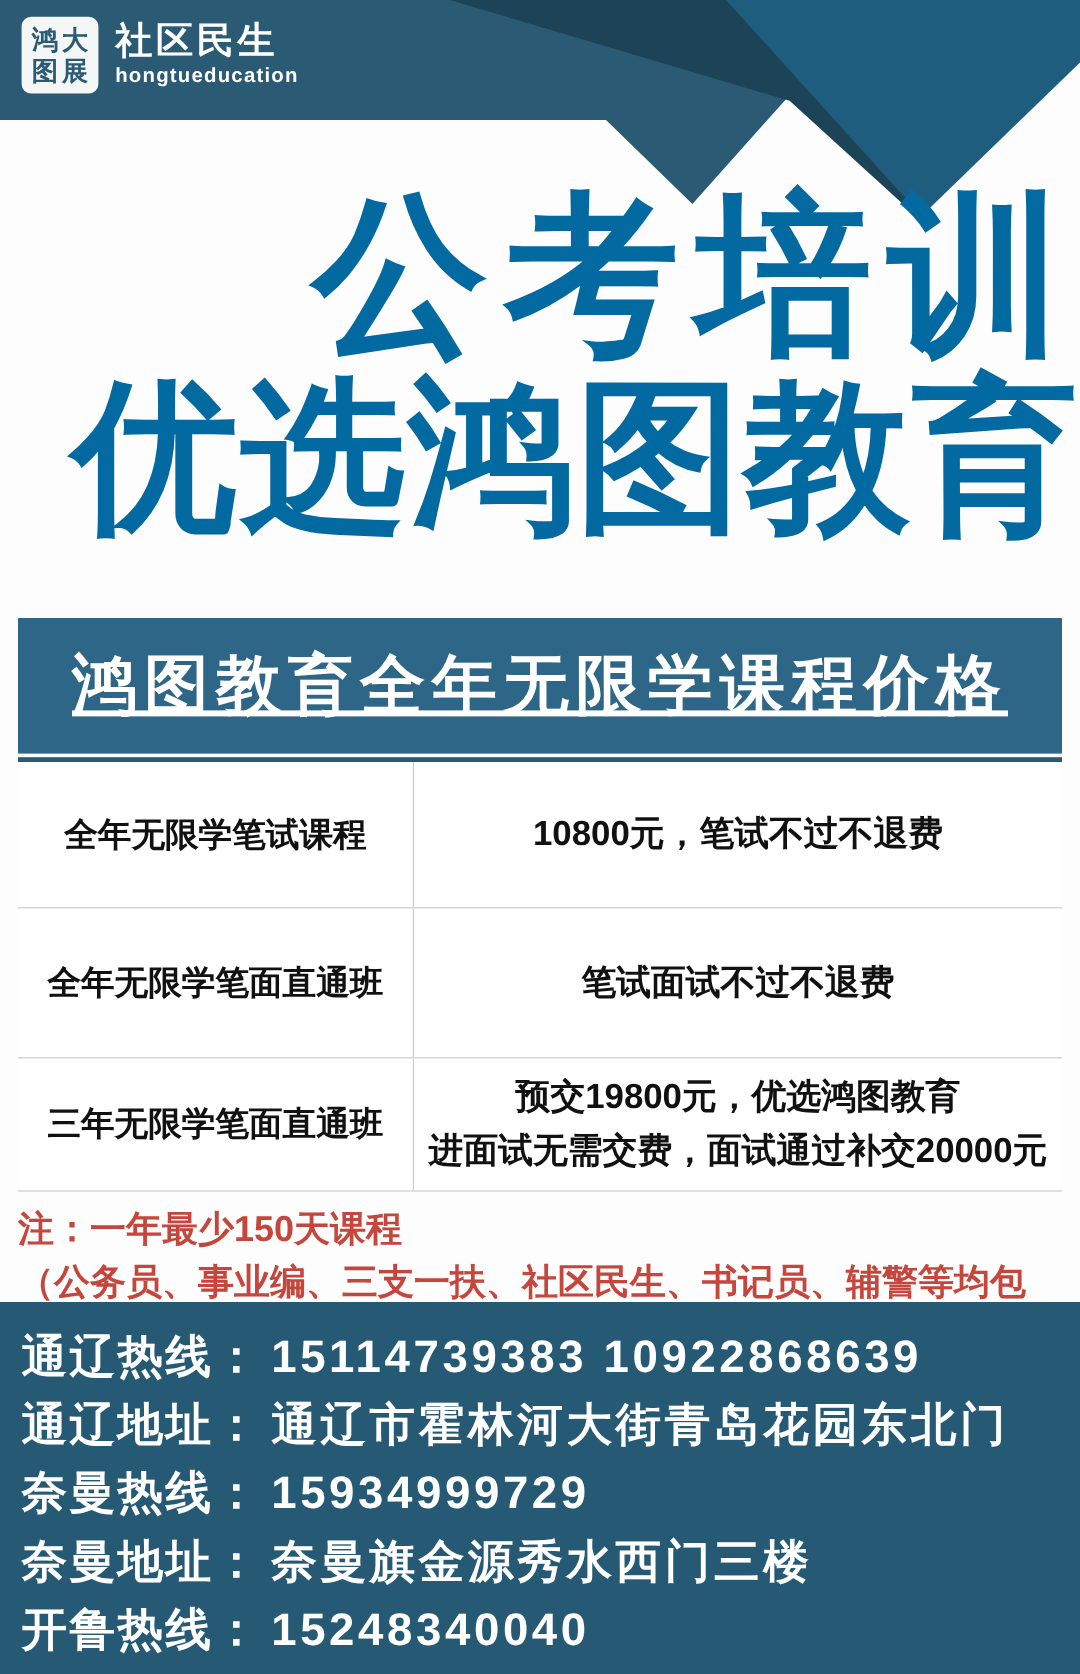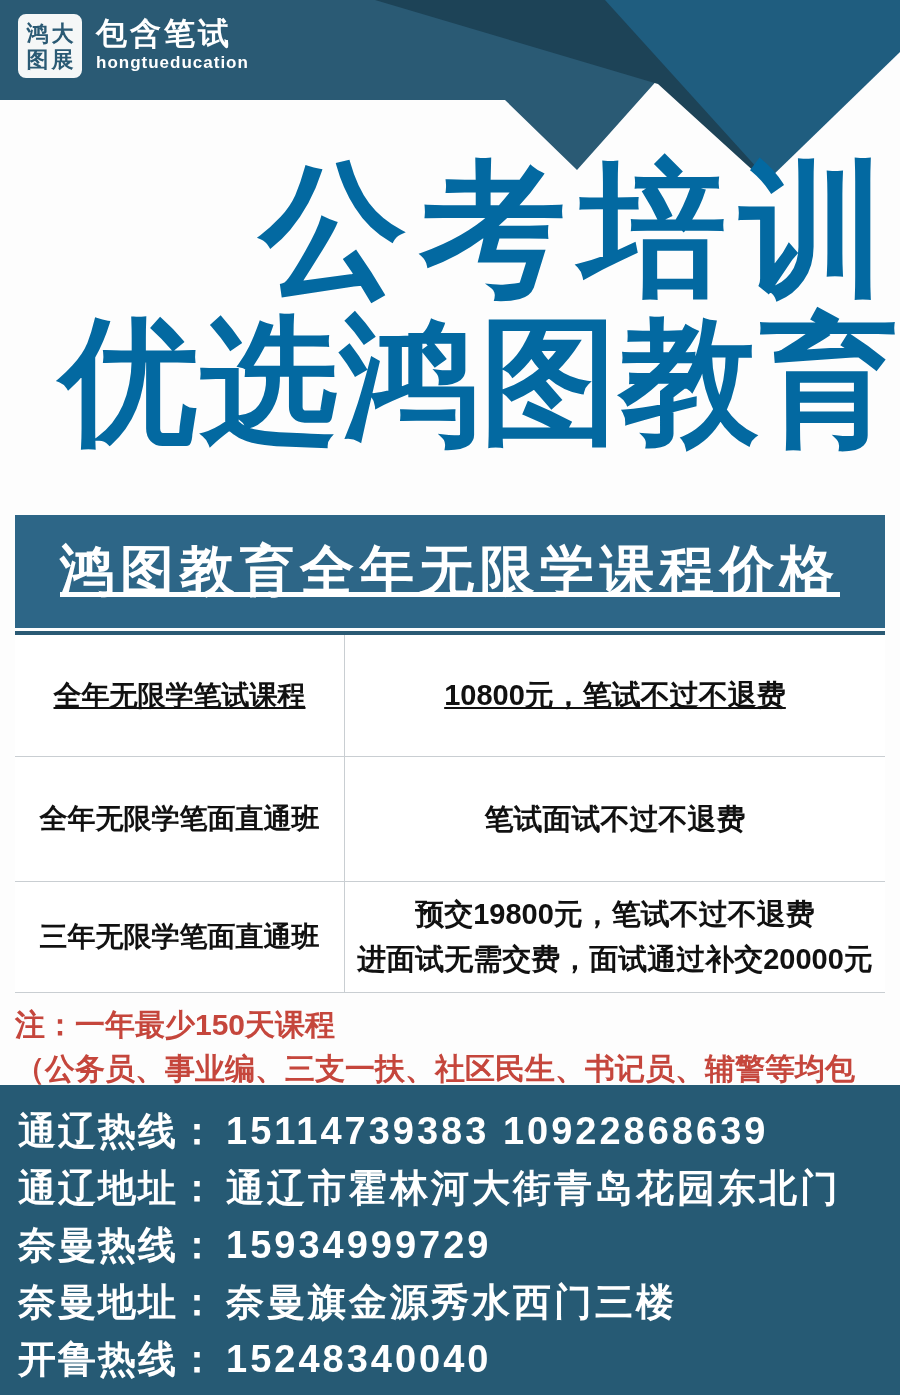--- a/index.html
+++ b/index.html
@@ -51,21 +51,21 @@
   .prow:first-child{border-top:none;}
   .pcell-l{
     width:330px;box-sizing:border-box;border-right:1px solid #c9ced2;
     display:flex;align-items:center;justify-content:center;
     font-size:28px;font-weight:600;text-align:center;padding:0 10px;
   }
   .pcell-r{
     flex:1;display:flex;flex-direction:column;align-items:center;justify-content:center;
     font-size:29px;font-weight:600;text-align:right;line-height:1.55;padding:0 8px;
   }
-  .row-1{height:121px;text-decoration:underline;}
+  .row-1{height:121px;}
   .row-2{height:124px;}
   .row-3{height:110px;}
 
   
   .note{
     position:absolute;top:1006px;left:15px;right:10px;
     color:#c5463c;font-weight:bold;font-size:30px;line-height:1.25;
   }
   .note-line2{margin-top:6px;}
 
@@ -94,21 +94,21 @@
   </svg>
 
   <div class="logo">
     <div class="seal">
       <span>鸿</span>
       <span>大</span>
       <span>图</span>
       <span>展</span>
     </div>
     <div class="brand-text">
-      <div class="brand-cn">包含笔试</div>
+      <div class="brand-cn">社区民生</div>
       <div class="brand-en">hongtueducation</div>
     </div>
   </div>
 
   <div class="hero">
     <div class="hero-line1">公考培训</div>
     <div class="hero-line2">优选鸿图教育</div>
   </div>
 
   <div class="banner">鸿图教育全年无限学课程价格</div>
@@ -122,21 +122,21 @@
     </div>
     <div class="prow row-2">
       <div class="pcell-l">全年无限学笔面直通班</div>
       <div class="pcell-r">
         <div>笔试面试不过不退费</div>
       </div>
     </div>
     <div class="prow row-3">
       <div class="pcell-l">三年无限学笔面直通班</div>
       <div class="pcell-r">
-        <div>预交19800元，笔试不过不退费</div>
+        <div>预交19800元，优选鸿图教育</div>
         <div>进面试无需交费，面试通过补交20000元</div>
       </div>
     </div>
   </div>
 
   <div class="note">
     <div class="note-line1">注：一年最少150天课程</div>
     <div class="note-line2">（公务员、事业编、三支一扶、社区民生、书记员、辅警等均包括）</div>
   </div>
 

